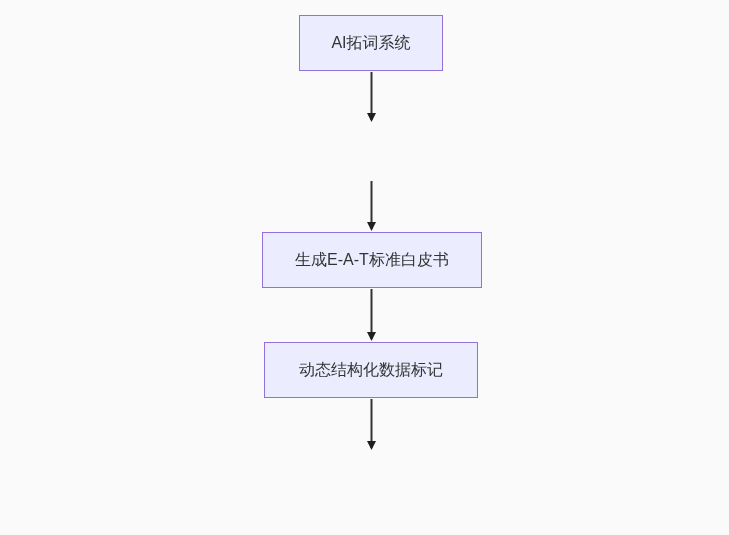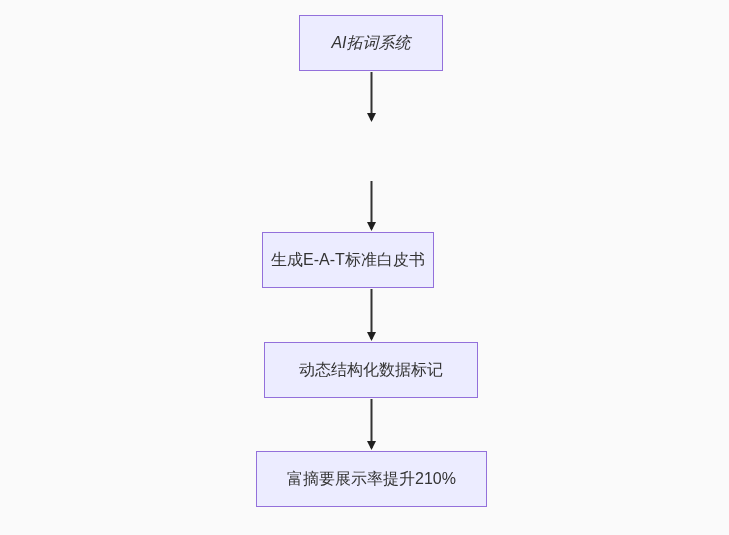--- a/index.html
+++ b/index.html
@@ -24,23 +24,23 @@
     border: 1px solid #9370db;
     color: #333333;
     font-size: 16px;
     line-height: 1.2;
     display: flex;
     align-items: center;
     justify-content: center;
     text-align: center;
     white-space: nowrap;
   }
-  .node-1 { left: 299px; top: 15px;  width: 144px; height: 56px; font-style: italic; }
+  .node-1 { left: 299px; top: 15px;  width: 144px; height: 56px; }
   .node-2 { left: 275px; top: 123px; width: 192px; height: 57px; }
-  .node-3 { left: 262px; top: 232px; width: 172px; height: 56px; }
+  .node-3 { left: 262px; top: 232px; width: 220px; height: 56px; }
   .node-4 { left: 264px; top: 342px; width: 214px; height: 56px; }
   .node-5 { left: 256px; top: 451px; width: 231px; height: 56px; }
   .edges-layer {
     position: absolute;
     left: 0;
     top: 0;
     width: 729px;
     height: 535px;
     pointer-events: none;
   }
@@ -68,17 +68,14 @@
 
 
   <div class="flow-node node-3">
     <span>生成E-A-T标准白皮书</span>
   </div>
 
   <div class="flow-node node-4">
     <span>动态结构化数据标记</span>
   </div>
 
-  <div class="flow-node node-5">
-    <span>富摘要展示率提升210%</span>
-  </div>
 
 </div>
 
 </body></html>

